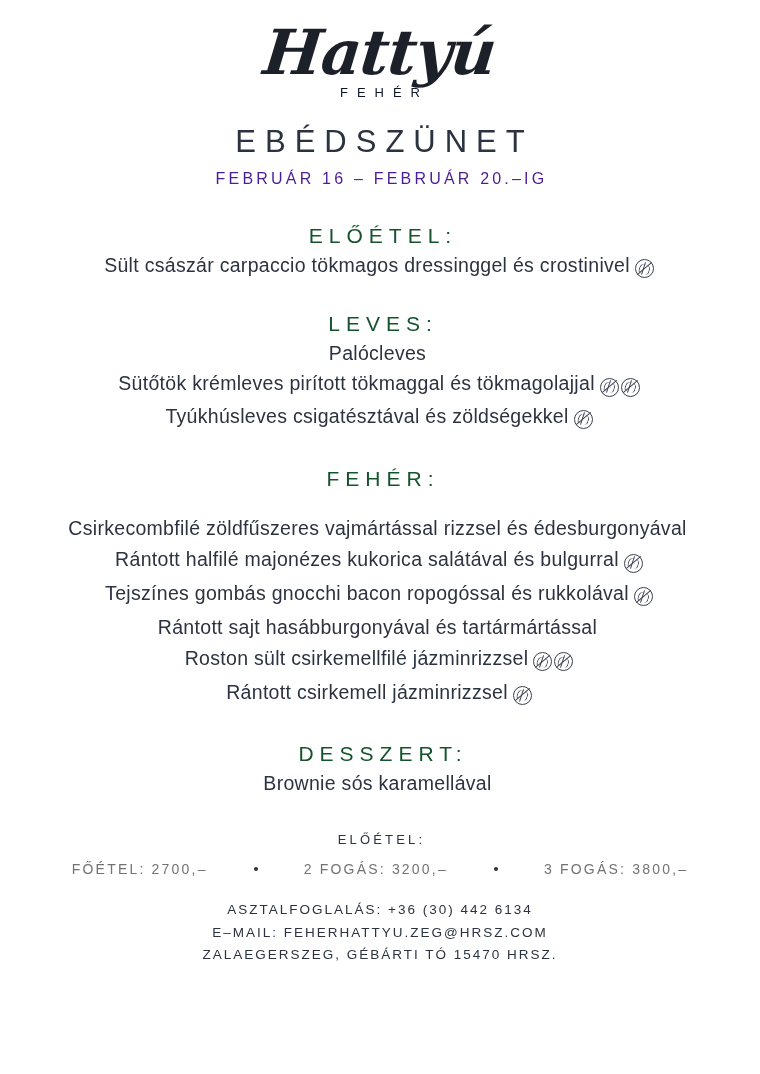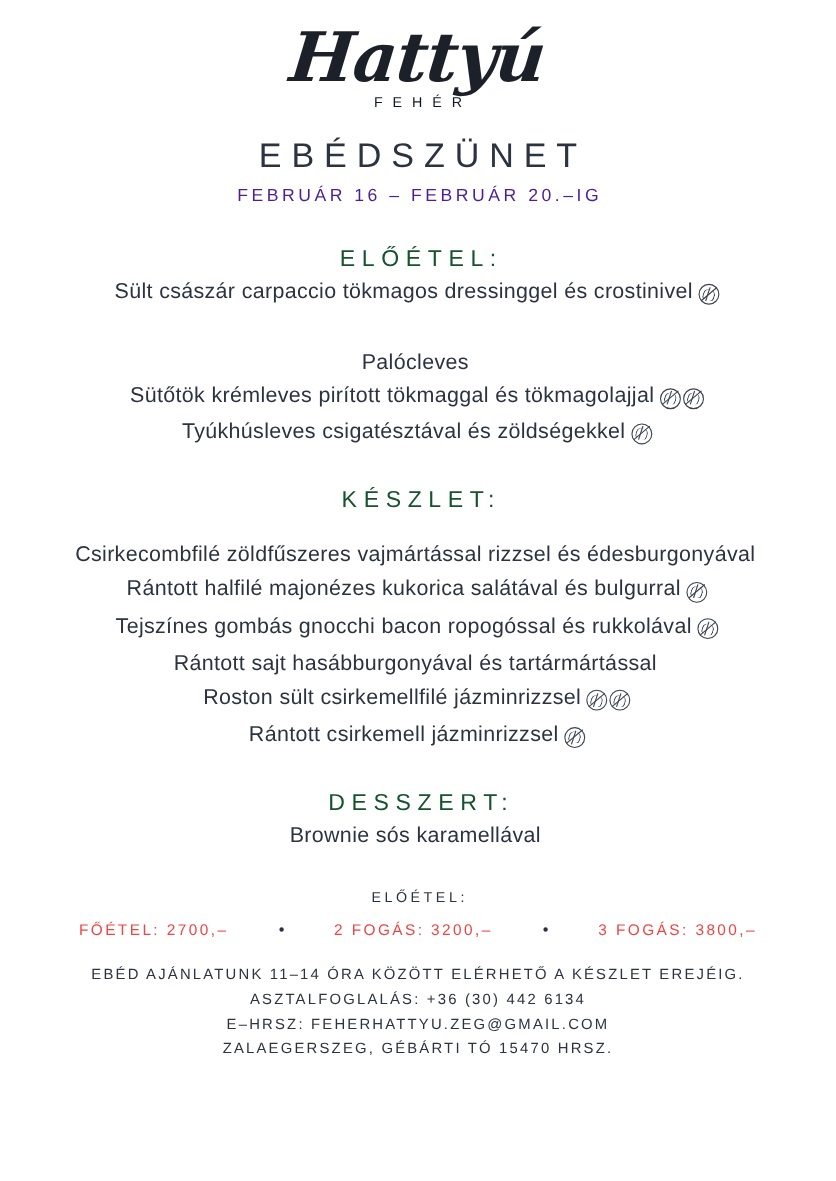--- a/index.html
+++ b/index.html
@@ -172,21 +172,21 @@
   .prices-label {
     font-size: 13px;
     letter-spacing: 3.2px;
     color: #2c3340;
     padding-left: 3px;
   }
   .prices-row {
     margin-top: 14px;
     font-size: 14px;
     letter-spacing: 2.2px;
-    color: #ef4444;
+    color: #737373;
     display: flex;
     justify-content: center;
     align-items: center;
     gap: 0;
   }
   .price-item { white-space: nowrap; }
   .dot-sep {
     display: inline-block;
     width: 4px;
     height: 4px;
@@ -222,35 +222,36 @@
   <div class="section s-elo">
     <div class="section-title">ELŐÉTEL:</div>
     <div class="items">
       <div class="item">
         <span class="txt">Sült császár carpaccio tökmagos dressinggel és crostinivel</span><span class="allergen-wrap"><span class="ic strike"><span class="slash"></span></span></span>
       </div>
     </div>
   </div>
 
   <div class="section s-leves">
+    <div class="section-title">LEVES:</div>
     <div class="items">
       <div class="item">
         <span class="txt">Palócleves</span><span class="allergen-wrap"></span>
       </div>
       <div class="item">
         <span class="txt">Sütőtök krémleves pirított tökmaggal és tökmagolajjal</span><span class="allergen-wrap"><span class="ic strike"><span class="slash"></span></span><span class="ic strike"><span class="slash"></span></span></span>
       </div>
       <div class="item">
         <span class="txt">Tyúkhúsleves csigatésztával és zöldségekkel</span><span class="allergen-wrap"><span class="ic strike"><span class="slash"></span></span></span>
       </div>
     </div>
   </div>
 
   <div class="section s-fo">
-    <div class="section-title">KÉSZLET:</div>
+    <div class="section-title">FEHÉR:</div>
     <div class="items">
       <div class="item item-wide">
         <span class="txt">Csirkecombfilé zöldfűszeres vajmártással rizzsel és édesburgonyával</span><span class="allergen-wrap"></span>
       </div>
       <div class="item">
         <span class="txt">Rántott halfilé majonézes kukorica salátával és bulgurral</span><span class="allergen-wrap"><span class="ic strike"><span class="slash"></span></span></span>
       </div>
       <div class="item">
         <span class="txt">Tejszínes gombás gnocchi bacon ropogóssal és rukkolával</span><span class="allergen-wrap"><span class="ic strike"><span class="slash"></span></span></span>
       </div>
@@ -280,19 +281,18 @@
     <div class="prices-row">
       <span class="price-item">FŐÉTEL: 2700,–</span>
       <span class="dot-sep"></span>
       <span class="price-item">2 FOGÁS: 3200,–</span>
       <span class="dot-sep"></span>
       <span class="price-item">3 FOGÁS: 3800,–</span>
     </div>
   </div>
 
   <div class="footer">
-    <div>EBÉD AJÁNLATUNK 11–14 ÓRA KÖZÖTT ELÉRHETŐ A KÉSZLET EREJÉIG.</div>
     <div>ASZTALFOGLALÁS: +36 (30) 442 6134</div>
-    <div>E–HRSZ: FEHERHATTYU.ZEG@GMAIL.COM</div>
+    <div>E–MAIL: FEHERHATTYU.ZEG@HRSZ.COM</div>
     <div>ZALAEGERSZEG, GÉBÁRTI TÓ 15470 HRSZ.</div>
   </div>
 
 </div>
 
 </body></html>

